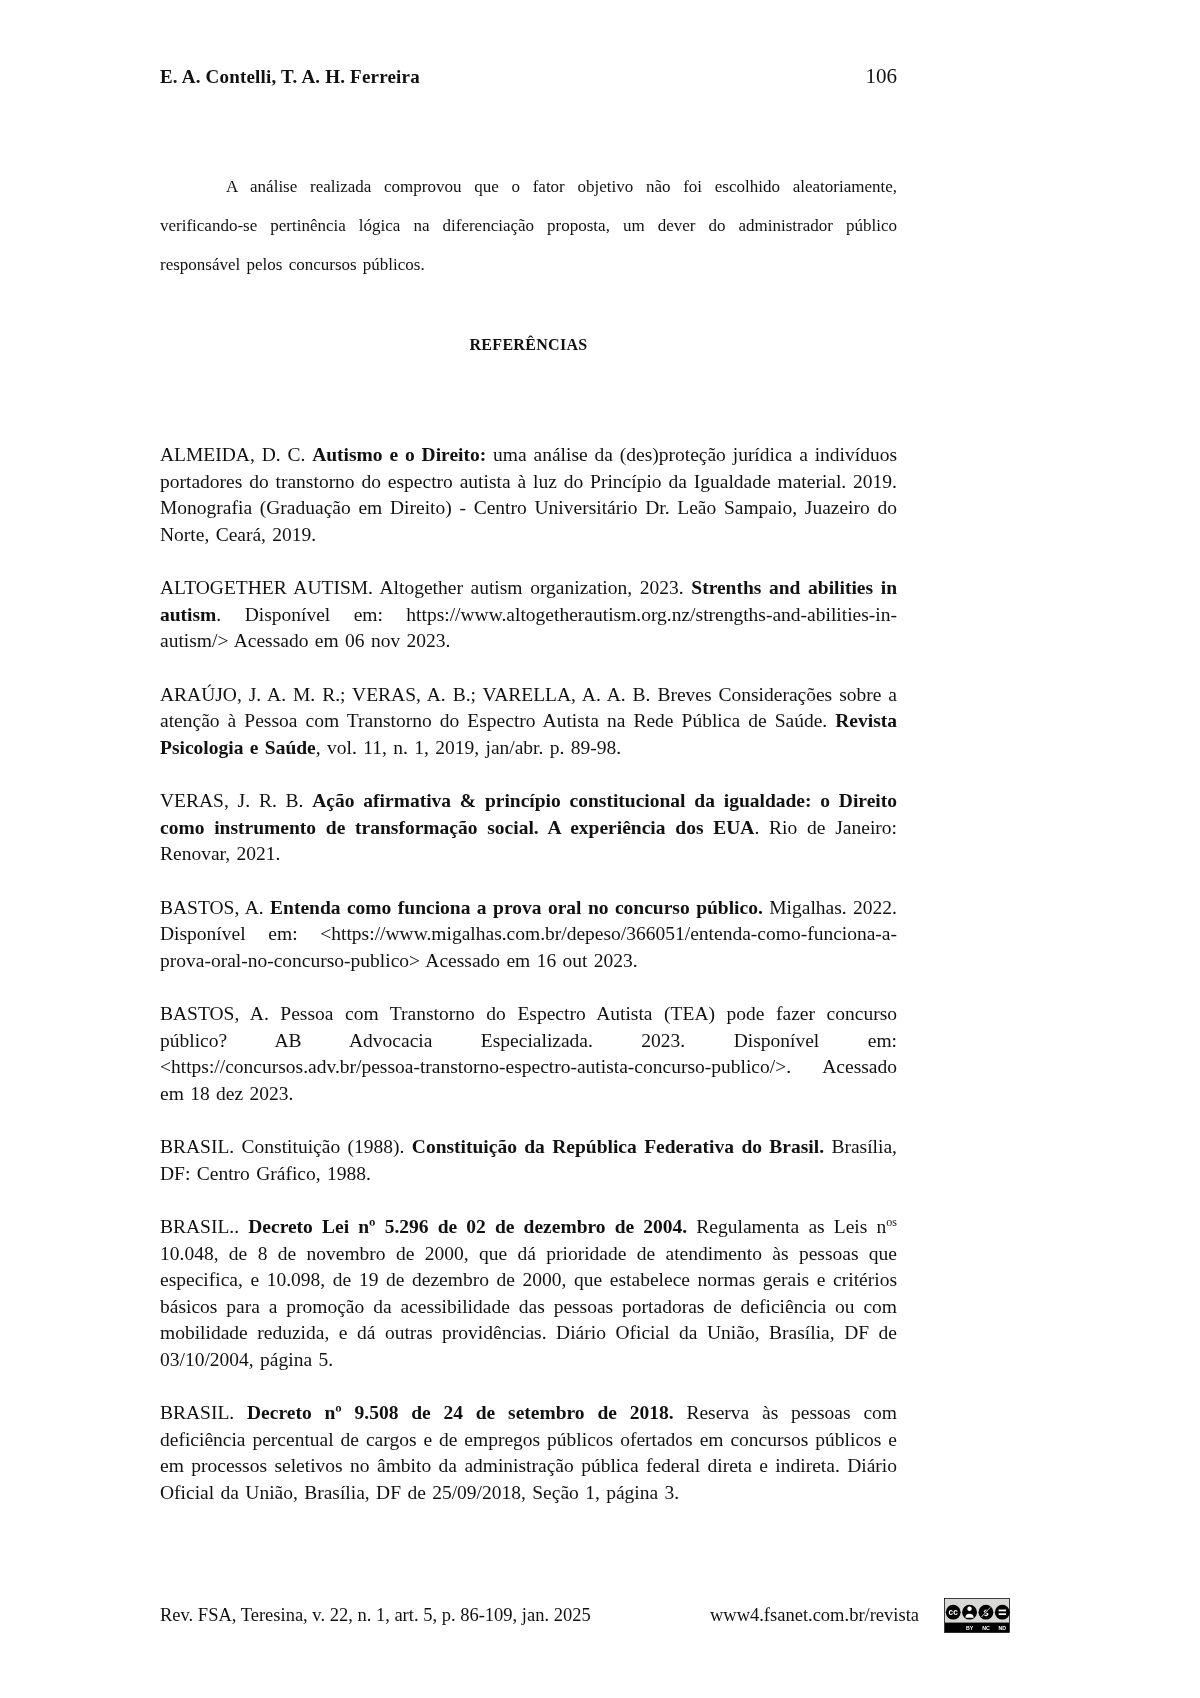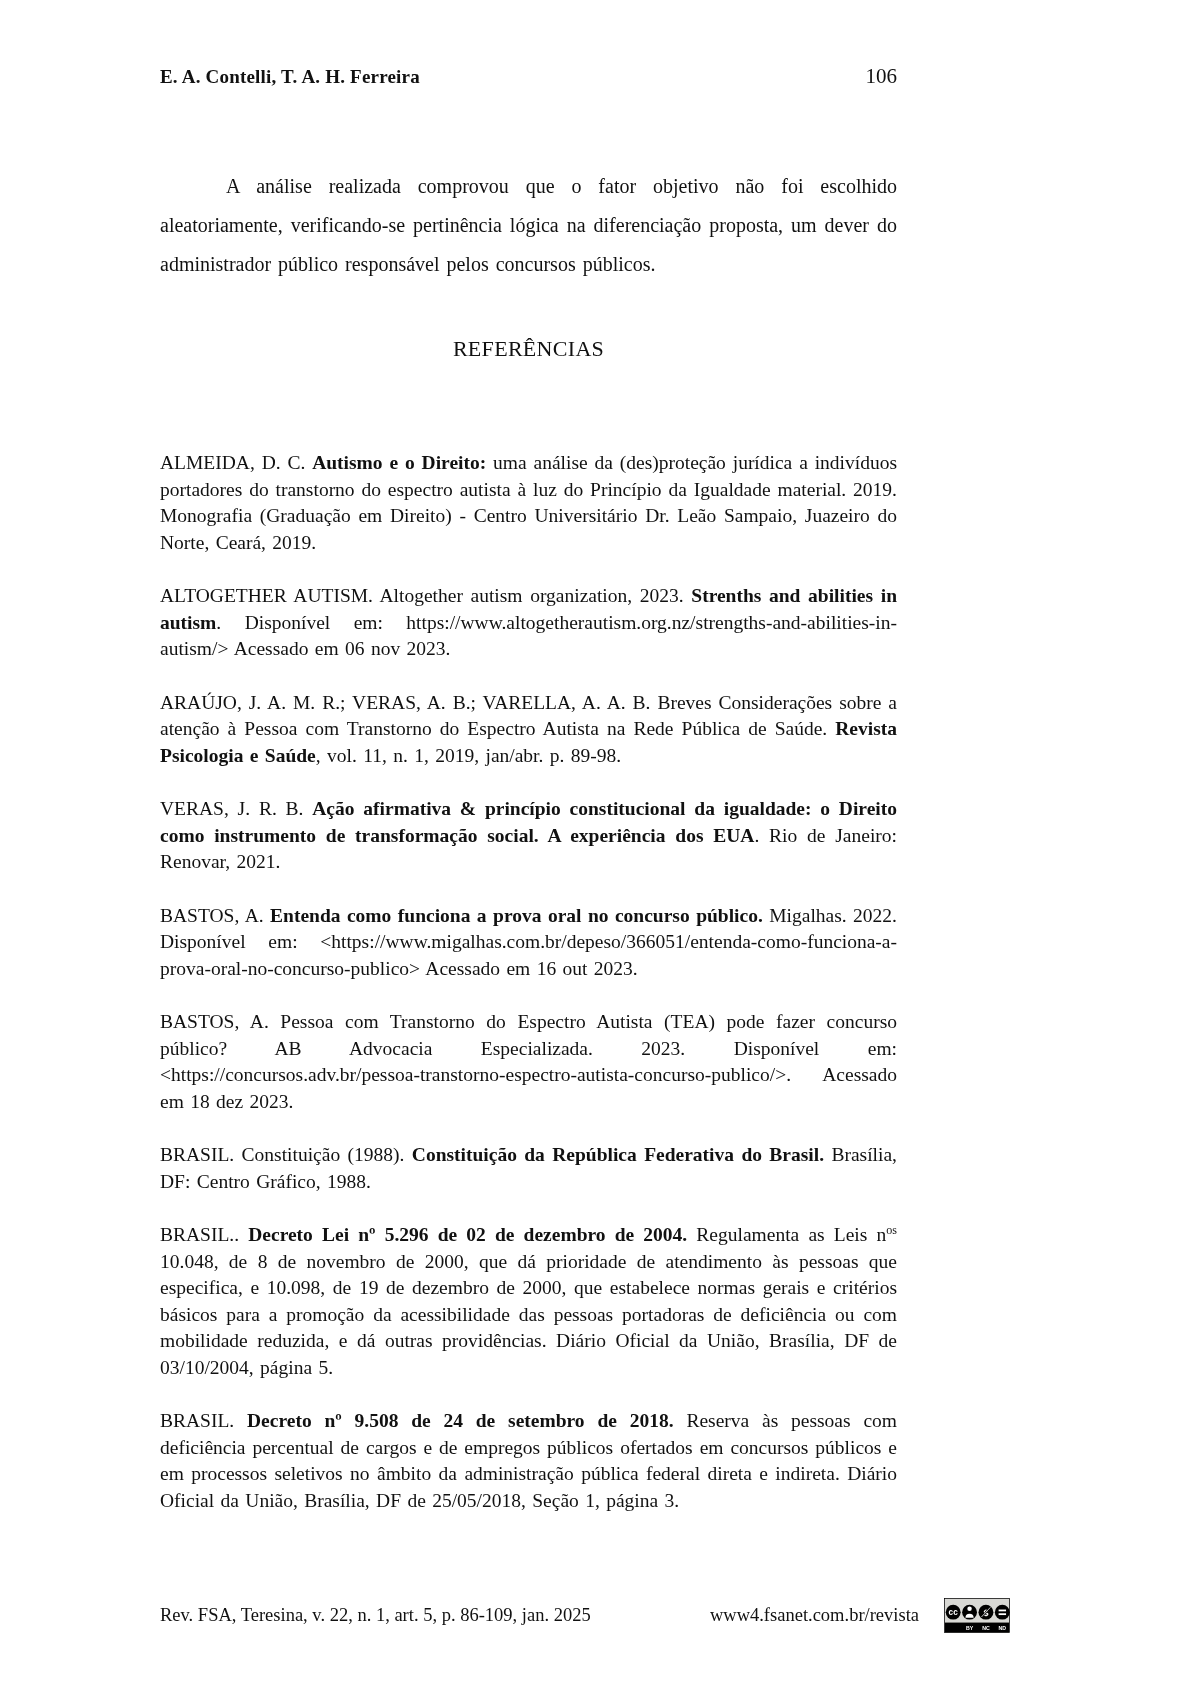--- a/index.html
+++ b/index.html
@@ -17,30 +17,30 @@
   .page-header {
     display: flex;
     justify-content: space-between;
     align-items: baseline;
     font-size: 19px;
   }
   .running-authors { font-weight: bold; letter-spacing: 0.2px; }
   .page-number { font-size: 21px; font-weight: normal; }
   .intro {
     margin: 78px 0 0 0;
-    font-size: 20px;
+    font-size: 17px;
     line-height: 39px;
     text-align: justify;
     text-indent: 66px;
     word-spacing: 2px;
   }
   .section-title {
     margin: 52px 0 0 0;
-    font-size: 22px;
-    font-weight: normal;
+    font-size: 16px;
+    font-weight: bold;
     text-align: center;
     letter-spacing: 0.3px;
   }
   .references {
     margin-top: 88px;
     font-size: 19.5px;
     line-height: 26.5px;
   }
   .references p.ref {
     margin: 0 0 27px 0;
@@ -84,21 +84,21 @@
 
     <div class="references" id="references">
         <p class="ref"><span>ALMEIDA, D. C. </span><span class="b">Autismo e o Direito:</span><span> uma análise da (des)proteção jurídica a indivíduos portadores do transtorno do espectro autista à luz do Princípio da Igualdade material. 2019. Monografia (Graduação em Direito) - Centro Universitário Dr. Leão Sampaio, Juazeiro do Norte, Ceará, 2019.</span></p>
         <p class="ref"><span>ALTOGETHER AUTISM. Altogether autism organization, 2023. </span><span class="b">Strenths and abilities in autism</span><span>. Disponível em: https://www.altogetherautism.org.nz/strengths-and-abilities-in-autism/&gt; Acessado em 06 nov 2023.</span></p>
         <p class="ref"><span>ARAÚJO, J. A. M. R.; VERAS, A. B.; VARELLA, A. A. B. Breves Considerações sobre a atenção à Pessoa com Transtorno do Espectro Autista na Rede Pública de Saúde. </span><span class="b">Revista Psicologia e Saúde</span><span>, vol. 11, n. 1, 2019, jan/abr. p. 89-98.</span></p>
         <p class="ref"><span>VERAS, J. R. B. </span><span class="b">Ação afirmativa &amp; princípio constitucional da igualdade: o Direito como instrumento de transformação social. A experiência dos EUA</span><span>. Rio de Janeiro: Renovar, 2021.</span></p>
         <p class="ref"><span>BASTOS, A. </span><span class="b">Entenda como funciona a prova oral no concurso público.</span><span> Migalhas. 2022. Disponível em: &lt;https://www.migalhas.com.br/depeso/366051/entenda-como-funciona-a-prova-oral-no-concurso-publico&gt; Acessado em 16 out 2023.</span></p>
         <p class="ref"><span>BASTOS, A. Pessoa com Transtorno do Espectro Autista (TEA) pode fazer concurso público? AB Advocacia Especializada. 2023. Disponível em: &lt;https://concursos.adv.br/pessoa-transtorno-espectro-autista-concurso-publico/&gt;. Acessado em 18 dez 2023.</span></p>
         <p class="ref"><span>BRASIL. Constituição (1988). </span><span class="b">Constituição da República Federativa do Brasil.</span><span> Brasília, DF: Centro Gráfico, 1988.</span></p>
         <p class="ref"><span>BRASIL.. </span><span class="b">Decreto Lei nº 5.296 de 02 de dezembro de 2004.</span><span> Regulamenta as Leis n</span><sup>os</sup><span> 10.048, de 8 de novembro de 2000, que dá prioridade de atendimento às pessoas que especifica, e 10.098, de 19 de dezembro de 2000, que estabelece normas gerais e critérios básicos para a promoção da acessibilidade das pessoas portadoras de deficiência ou com mobilidade reduzida, e dá outras providências. Diário Oficial da União, Brasília, DF de 03/10/2004, página 5.</span></p>
-        <p class="ref"><span>BRASIL. </span><span class="b"> Decreto nº 9.508 de 24 de setembro de 2018.</span><span> Reserva às pessoas com deficiência percentual de cargos e de empregos públicos ofertados em concursos públicos e em processos seletivos no âmbito da administração pública federal direta e indireta. Diário Oficial da União, Brasília, DF de 25/05/2018, Seção 1, página 3.</span></p>
+        <p class="ref"><span>BRASIL. </span><span class="b"> Decreto nº 9.508 de 24 de setembro de 2018.</span><span> Reserva às pessoas com deficiência percentual de cargos e de empregos públicos ofertados em concursos públicos e em processos seletivos no âmbito da administração pública federal direta e indireta. Diário Oficial da União, Brasília, DF de 25/09/2018, Seção 1, página 3.</span></p>
       </div>
   </main>
 
   <footer class="page-footer">
     <span>Rev. FSA, Teresina, v. 22, n. 1, art. 5, p. 86-109, jan. 2025</span>
     <span class="journal-url">www4.fsanet.com.br/revista</span>
     <span class="cc-badge">
       <svg width="66" height="35" viewBox="0 0 88 47" xmlns="http://www.w3.org/2000/svg">
         <rect x="0.5" y="0.5" width="87" height="46" fill="#d8d8d4" stroke="#000"></rect>
 

